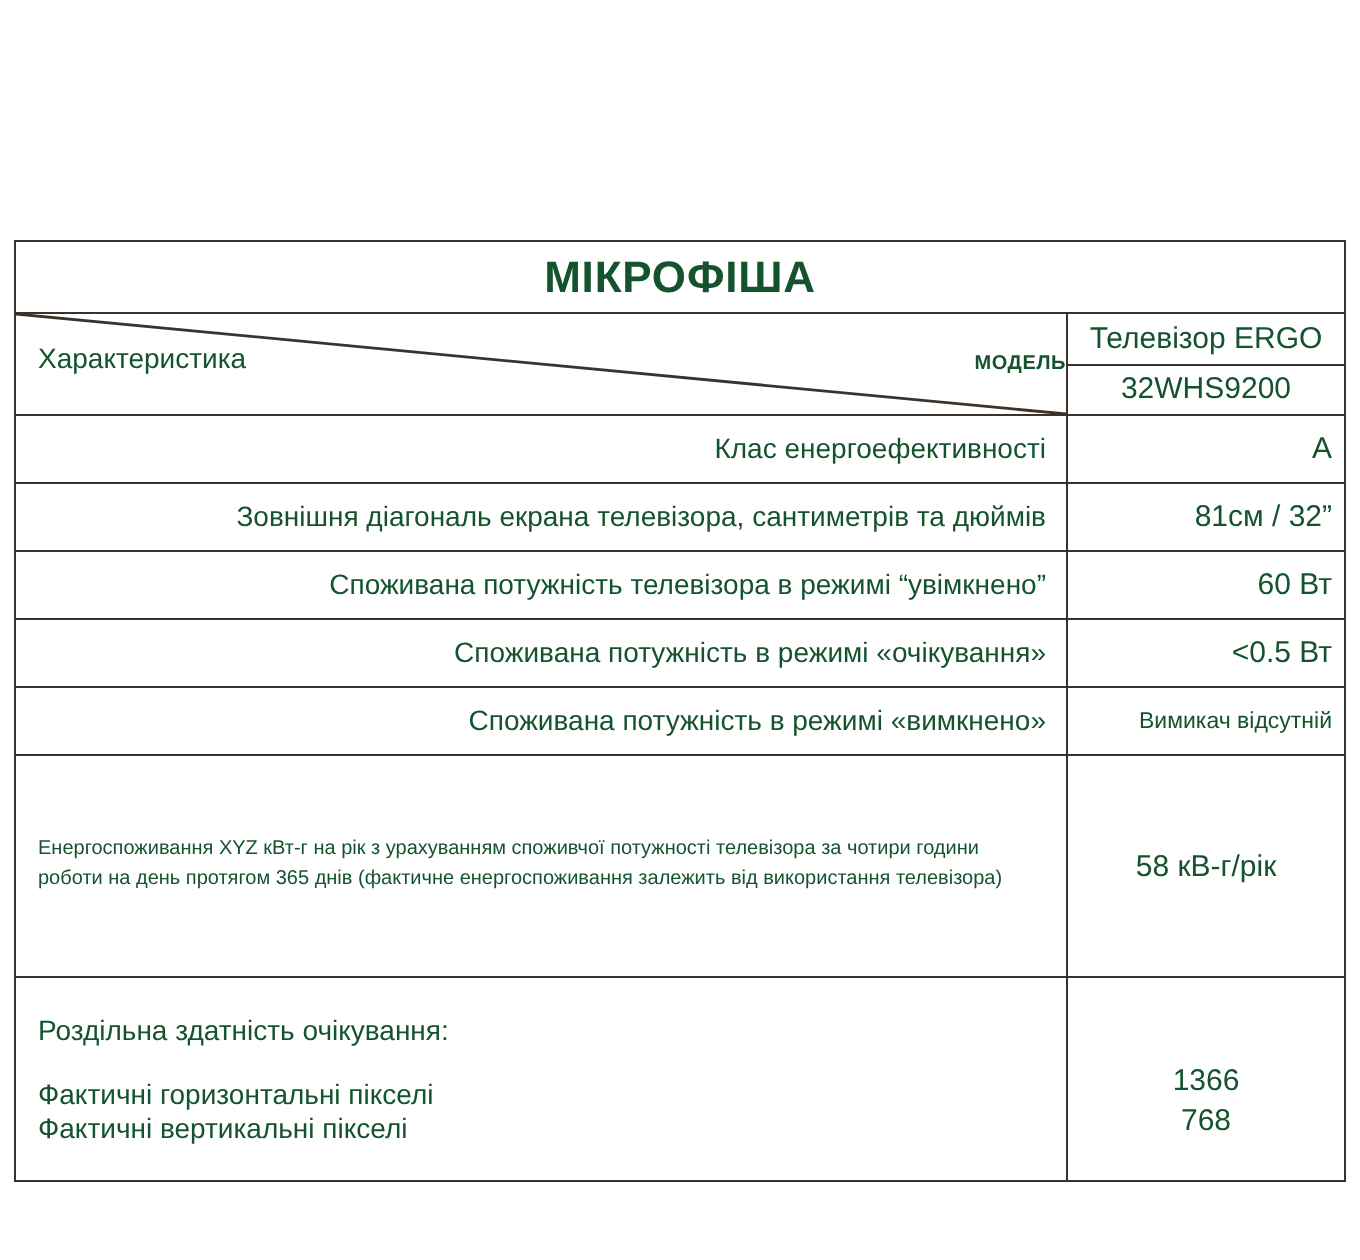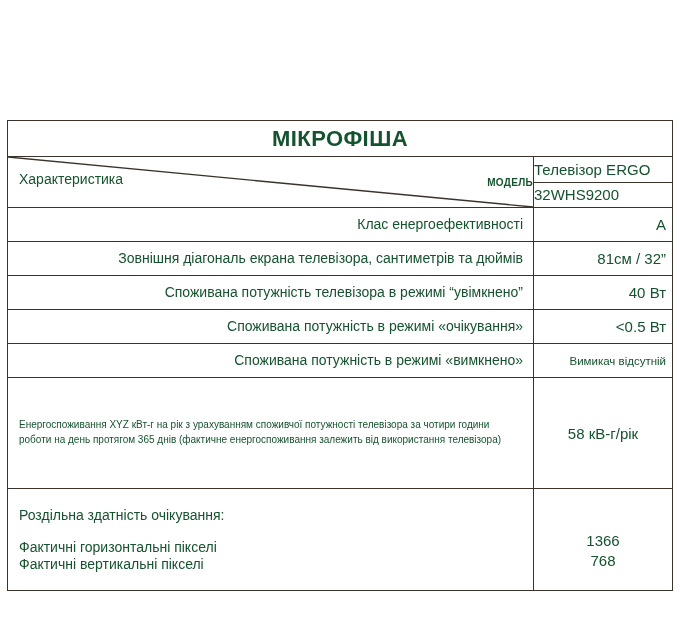--- a/index.html
+++ b/index.html
@@ -72,21 +72,21 @@
   .charkt-label {
     position: absolute;
     left: 11px;
     bottom: 20px;
     font-size: 14px;
   }
   .header-right-wrap {
     padding: 0 !important;
   }
   .hdr-sub {
-    text-align: left;
+    text-align: center;
     font-size: 15px;
     height: 24px;
     line-height: 24px;
     white-space: nowrap;
   }
   .hdr-sub.top {
     border-bottom: 1px solid #3b332b;
     height: 25px;
     line-height: 25px;
   }
@@ -170,21 +170,21 @@
         <td class="val">А</td>
       </tr>
 
       <tr class="r-std">
         <td class="lbl">Зовнішня діагональ екрана телевізора, сантиметрів та дюймів</td>
         <td class="val">81см / 32”</td>
       </tr>
 
       <tr class="r-std">
         <td class="lbl">Споживана потужність телевізора в режимі “увімкнено”</td>
-        <td class="val">40 Вт</td>
+        <td class="val">60 Вт</td>
       </tr>
 
       <tr class="r-std">
         <td class="lbl">Споживана потужність в режимі «очікування»</td>
         <td class="val">&lt;0.5 Вт</td>
       </tr>
 
       <tr class="r-std">
         <td class="lbl">Споживана потужність в режимі «вимкнено»</td>
         <td class="val small">Вимикач відсутній</td>

